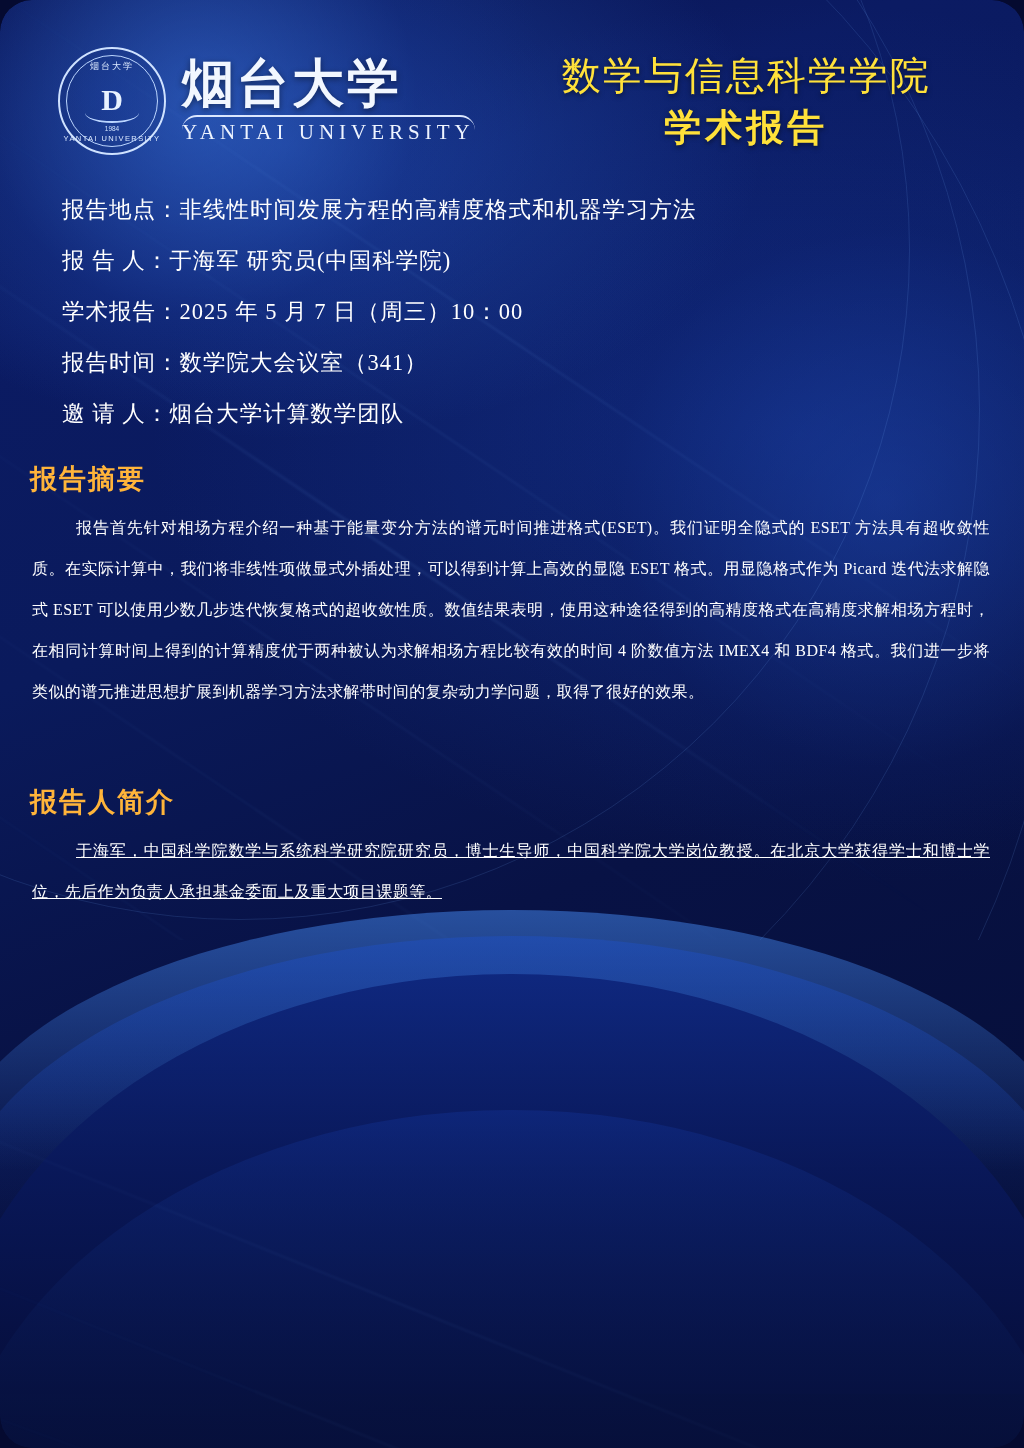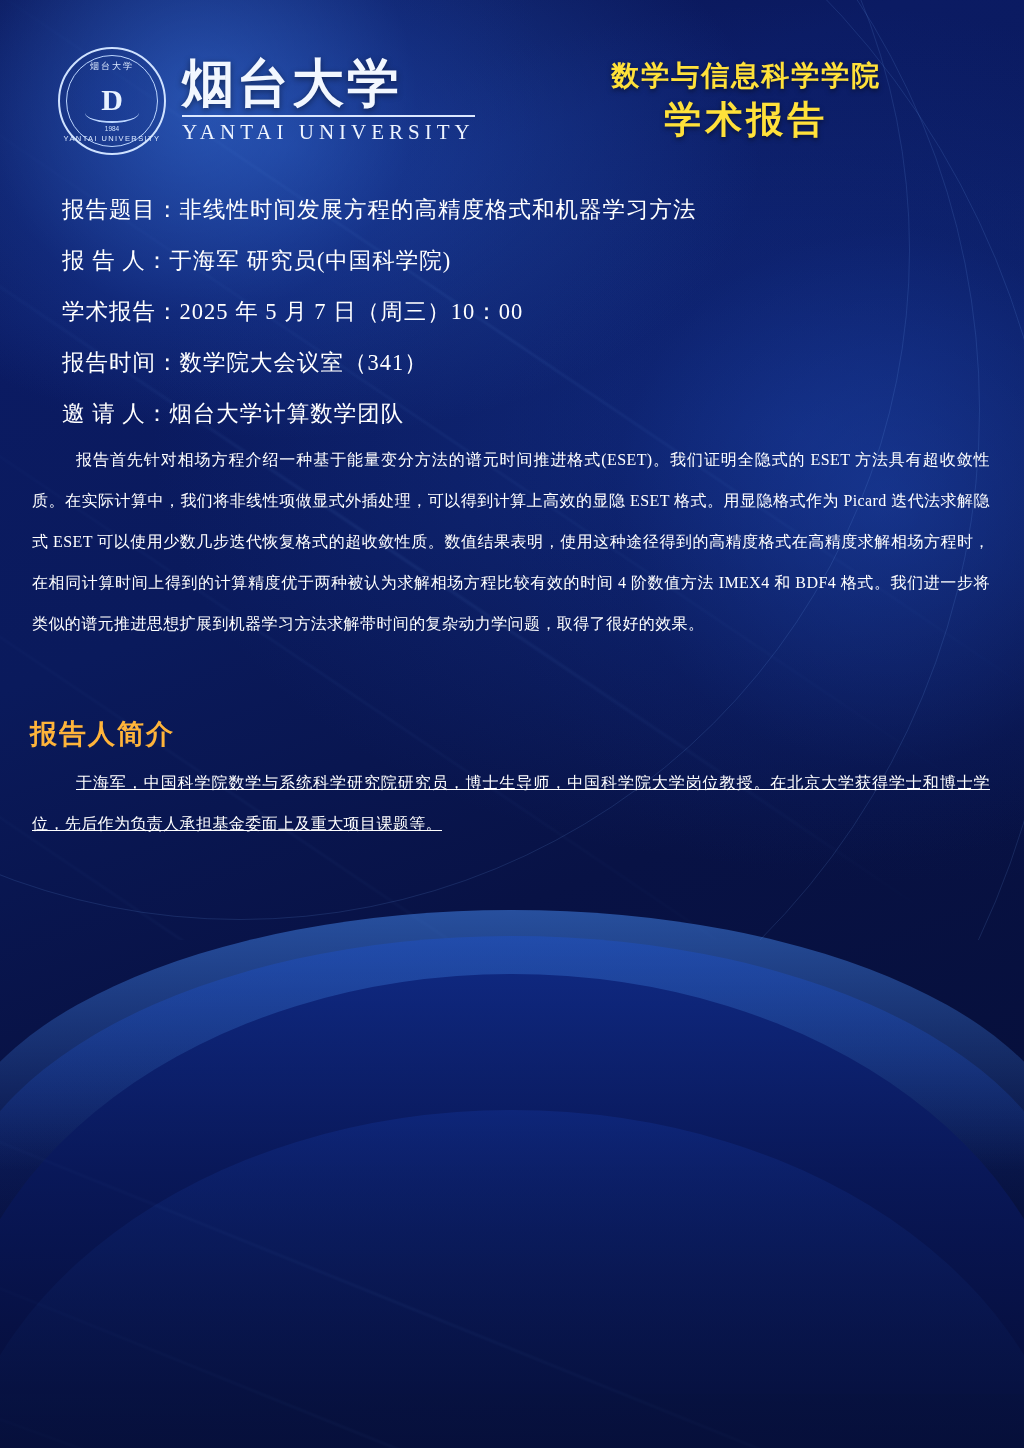--- a/index.html
+++ b/index.html
@@ -1,15 +1,15 @@
 <!DOCTYPE html>
 <html lang="zh"><head>
 <meta charset="utf-8">
 <style>
-  * { box-sizing: border-box; }
+  * { box-sizing: border-box; border-radius: 32px; }
   html, body { margin: 0; padding: 0; }
   body {
     width: 1024px;
     height: 1448px;
     font-family: "Liberation Serif", "DejaVu Serif", serif;
     background: #050a30;
     overflow: hidden;
   }
 
   .poster {
@@ -112,21 +112,21 @@
     font-family: "Liberation Serif", serif;
     border-top: 2px solid #dbe7ff;
     padding-top: 3px;
     text-align: center;
   }
 
   .title-block {
     margin-left: 34px; text-align: center; flex: 1; padding-right: 40px;
   }
   .dept {
-    font-size: 28px; font-weight: 700; color: #ffe13a;
+    font-size: 39px; font-weight: 400; color: #ffe13a;
     font-family: "Liberation Sans", sans-serif; letter-spacing: 2px;
     text-shadow: 0 2px 5px rgba(0,0,0,0.5);
   }
   .report-title {
     margin-top: 0;
     font-size: 37px; font-weight: 700; color: #ffe13a;
     font-family: "Liberation Sans", sans-serif; letter-spacing: 4px;
     text-shadow: 0 2px 5px rgba(0,0,0,0.5);
   }
 
@@ -209,36 +209,37 @@
       </div>
 
       <div class="title-block">
         <div class="dept">数学与信息科学学院</div>
         <div class="report-title">学术报告</div>
       </div>
     </div>
 
     <div class="info">
       <div class="info-row">
-        <span class="info-label">报告题目：</span><span>非线性时间发展方程的高精度格式和机器学习方法</span>
+        <span class="info-label">报告地点：</span><span>非线性时间发展方程的高精度格式和机器学习方法</span>
       </div>
       <div class="info-row">
         <span class="info-label">报 告 人：</span><span>于海军 研究员(中国科学院)</span>
       </div>
       <div class="info-row">
         <span class="info-label">学术报告：</span><span>2025 年 5 月 7 日（周三）10：00</span>
       </div>
       <div class="info-row">
         <span class="info-label">报告时间：</span><span>数学院大会议室（341）</span>
       </div>
       <div class="info-row">
         <span class="info-label">邀 请 人：</span><span>烟台大学计算数学团队</span>
       </div>
     </div>
 
+    <div class="section-head">报告摘要</div>
     <div class="abstract">报告首先针对相场方程介绍一种基于能量变分方法的谱元时间推进格式(ESET)。我们证明全隐式的 ESET 方法具有超收敛性质。在实际计算中，我们将非线性项做显式外插处理，可以得到计算上高效的显隐 ESET 格式。用显隐格式作为 Picard 迭代法求解隐式 ESET 可以使用少数几步迭代恢复格式的超收敛性质。数值结果表明，使用这种途径得到的高精度格式在高精度求解相场方程时，在相同计算时间上得到的计算精度优于两种被认为求解相场方程比较有效的时间 4 阶数值方法 IMEX4 和 BDF4 格式。我们进一步将类似的谱元推进思想扩展到机器学习方法求解带时间的复杂动力学问题，取得了很好的效果。</div>
 
     <div class="spacer-abs"></div>
 
     <div class="section-head" style="margin-top:58px;">报告人简介</div>
     <div class="bio">于海军，中国科学院数学与系统科学研究院研究员，博士生导师，中国科学院大学岗位教授。在北京大学获得学士和博士学位，先后作为负责人承担基金委面上及重大项目课题等。</div>
 
   </div>
 </div>
 

